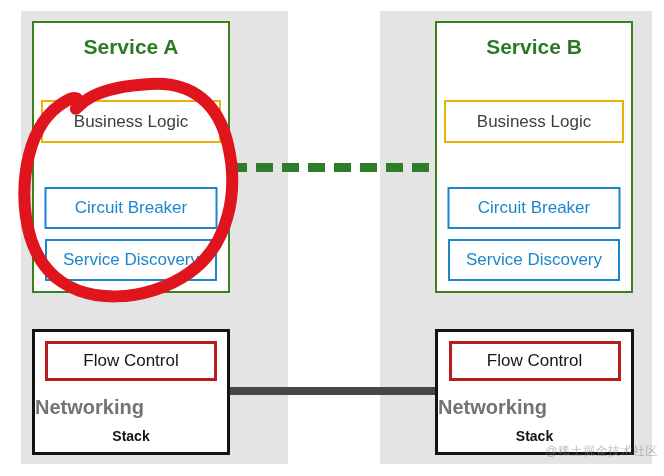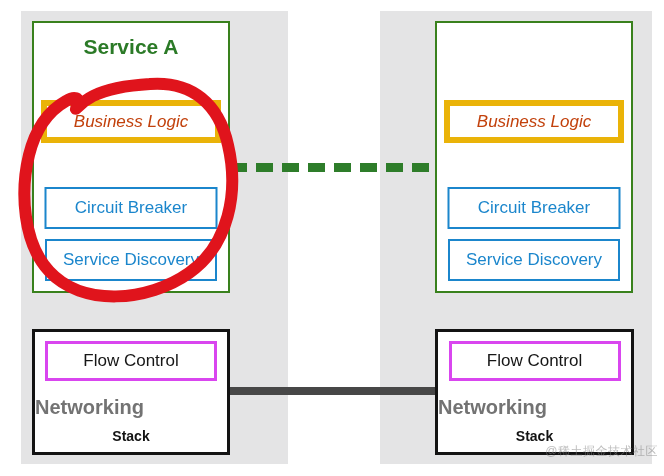--- a/index.html
+++ b/index.html
@@ -22,35 +22,35 @@
     position:absolute; top:12px; left:0; right:0; text-align:center;
     font-size:21px; font-weight:bold; color:#2b7a27; letter-spacing:0;
   }
 
   .component {
     position:absolute; left:50%; transform:translateX(-50%);
     box-sizing:border-box; background:#ffffff;
     display:flex; align-items:center; justify-content:center;
     font-size:17px; white-space:nowrap;
   }
-  .component.green { border:6px solid #eab308; color:#c2410c; top:77px; width:180px; height:43px;font-style:italic; }
+  .component.green { border:2px solid #eab308; color:#404040; top:77px; width:180px; height:43px; }
   .component.blue  { border:2px solid #1b86cc; color:#1b86cc;text-align:right; }
   .component.cb { top:164px; width:173px; height:42px; }
   .component.sd { top:216px; width:172px; height:42px; }
 
   .net-panel {
     position:absolute; top:329px; width:198px; height:126px;
     background:#ffffff; border:3px solid #131313; box-sizing:border-box;
   }
   .net-panel.a { left:32px; }
   .net-panel.b { left:435px; width:199px; }
 
   .flow-box {
     position:absolute; top:9px; left:50%; transform:translateX(-50%);
-    width:172px; height:40px; border:3px solid #d946ef; box-sizing:border-box;
+    width:172px; height:40px; border:3px solid #b91c1c; box-sizing:border-box;
     background:#ffffff; display:flex; align-items:center; justify-content:center;
     font-size:17px; color:#161616; white-space:nowrap;
   }
   .net-title {
     position:absolute; top:63px; left:0; right:0; text-align:left;
     font-size:20px; line-height:24px; font-weight:bold; color:#737373;
   }
   .net-sub {
     position:absolute; top:97px; left:0; right:0; text-align:center;
     font-size:14px; line-height:14px; font-weight:bold; color:#131313;
@@ -88,20 +88,21 @@
   <div class="link-solid"></div>
 
   <div class="service-panel a">
     <div class="service-title">Service A</div>
     <div class="component green">Business Logic</div>
     <div class="component blue cb">Circuit Breaker</div>
     <div class="component blue sd">Service Discovery</div>
   </div>
 
   <div class="service-panel b">
+    <div class="service-title">Service B</div>
     <div class="component green">Business Logic</div>
     <div class="component blue cb">Circuit Breaker</div>
     <div class="component blue sd">Service Discovery</div>
   </div>
 
   <div class="net-panel a">
     <div class="flow-box">Flow Control</div>
     <div class="net-title">Networking</div>
     <div class="net-sub">Stack</div>
   </div>

